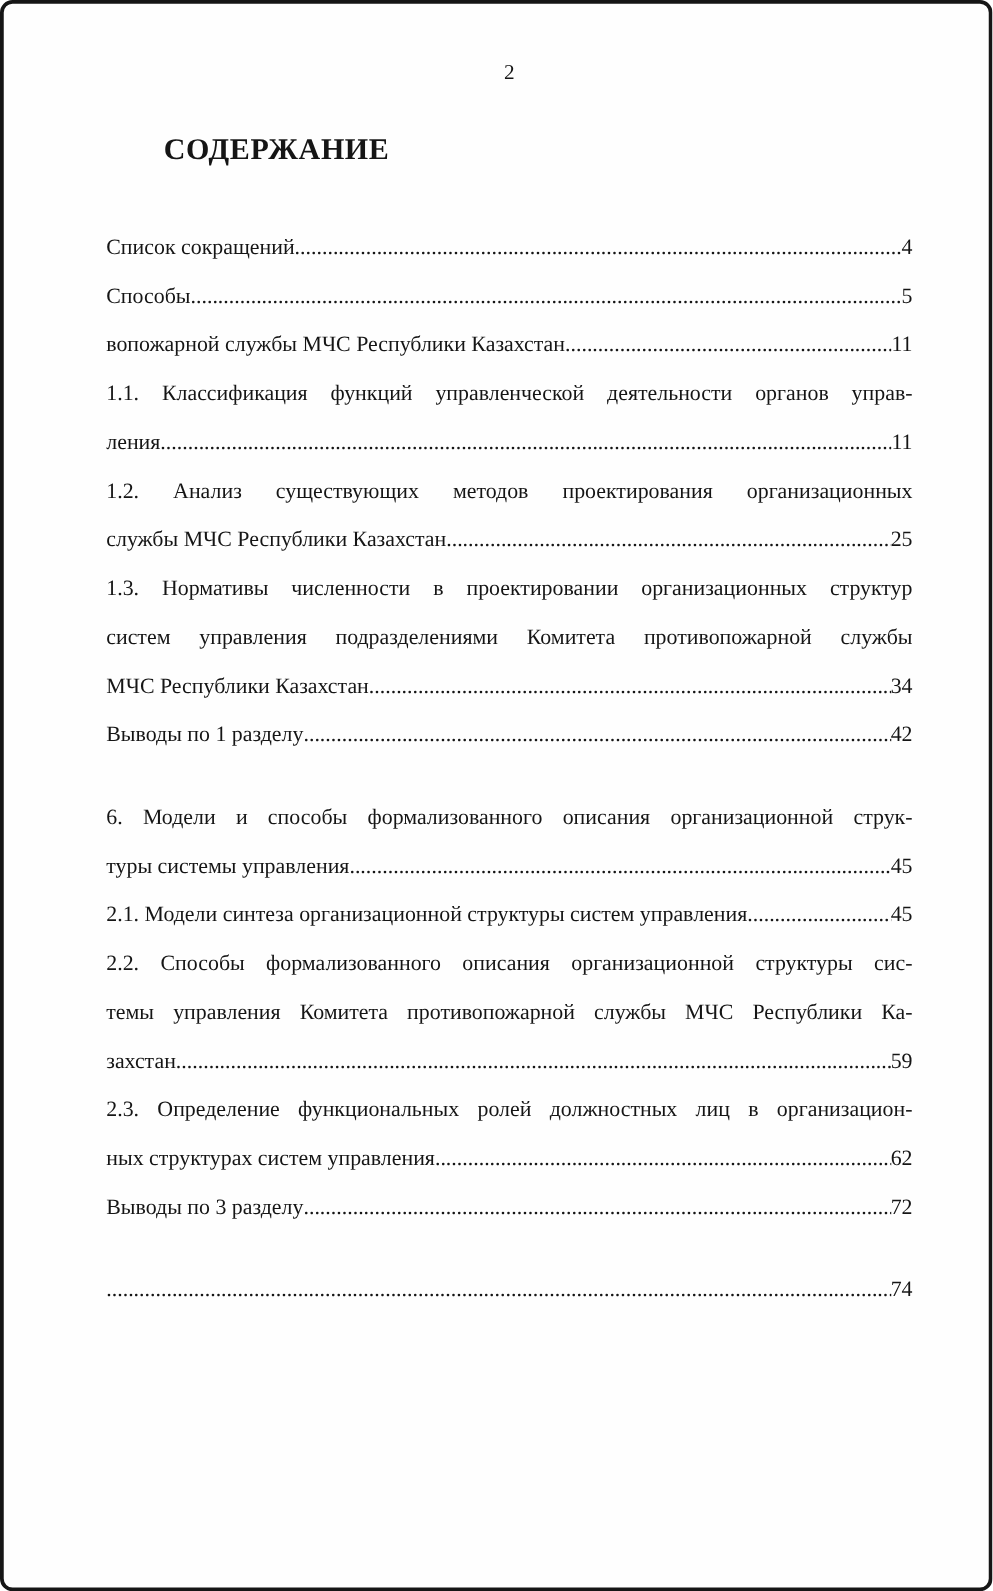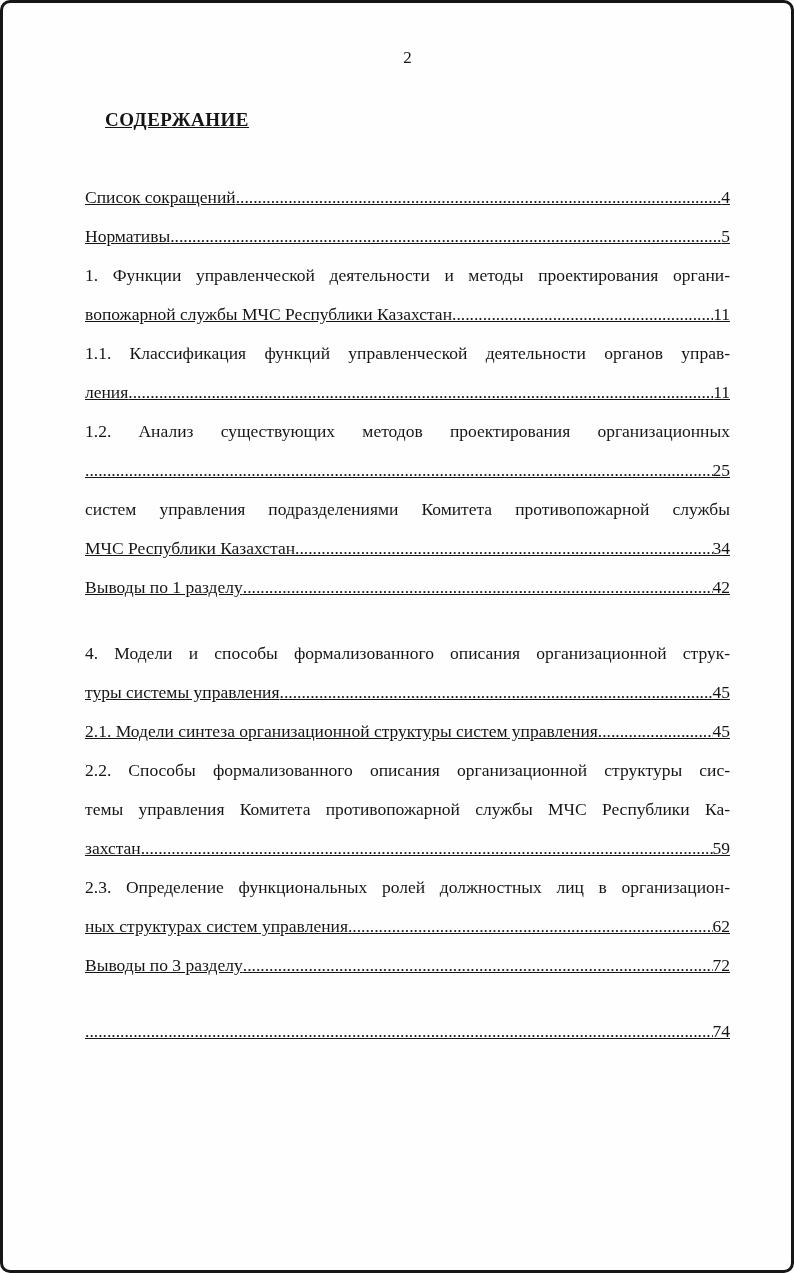--- a/index.html
+++ b/index.html
@@ -20,45 +20,43 @@
     color: #151515;
     overflow: hidden;
   }
   .page-number {
     text-align: center;
     font-size: 17px;
     line-height: 20px;
   }
   .toc-title {
     margin-top: 40px;
-    margin-left: 20px;
-    font-size: 19px;
+    margin-left: 46px;
+    font-size: 24px;
     line-height: 24px;
     font-weight: bold;
     letter-spacing: 0.5px;
-    text-decoration: underline;
   }
   .toc {
     margin-top: 46px;
     font-size: 17.5px;
   }
   .entry { margin: 0; }
   .gap-before { margin-top: 27px; }
   .line {
     line-height: 39px;
     min-height: 39px;
   }
   .wrapped {
     text-align: justify;
     text-align-last: justify;
   }
   .final {
     display: flex;
     align-items: flex-start;
-    text-decoration: underline;
   }
   .final .txt {
     flex: 0 0 auto;
     white-space: nowrap;
   }
   .final .dots {
     flex: 1 1 auto;
     min-width: 0;
     overflow: hidden;
     white-space: nowrap;
@@ -82,71 +80,72 @@
     <div class="entry">
       <div class="line final">
         <span class="txt">Список сокращений</span>
         <span class="dots">........................................................................................................................................................................................................</span>
         <span class="num">4</span>
       </div>
     </div>
 
     <div class="entry">
       <div class="line final">
-        <span class="txt">Нормативы</span>
+        <span class="txt">Способы</span>
         <span class="dots">........................................................................................................................................................................................................</span>
         <span class="num">5</span>
       </div>
     </div>
 
     <div class="entry">
-      <div class="line wrapped">1. Функции управленческой деятельности и методы проектирования органи-</div>
       <div class="line final">
         <span class="txt">вопожарной службы МЧС Республики Казахстан</span>
         <span class="dots">........................................................................................................................................................................................................</span>
         <span class="num">11</span>
       </div>
     </div>
 
     <div class="entry">
       <div class="line wrapped">1.1. Классификация функций управленческой деятельности органов управ-</div>
       <div class="line final">
         <span class="txt">ления </span>
         <span class="dots">........................................................................................................................................................................................................</span>
         <span class="num">11</span>
       </div>
     </div>
 
     <div class="entry">
       <div class="line wrapped">1.2. Анализ существующих методов проектирования организационных</div>
       <div class="line final">
+        <span class="txt">службы МЧС Республики Казахстан</span>
         <span class="dots">........................................................................................................................................................................................................</span>
         <span class="num">25</span>
       </div>
     </div>
 
     <div class="entry">
+      <div class="line wrapped">1.3. Нормативы численности в проектировании организационных структур</div>
       <div class="line wrapped">систем управления подразделениями Комитета противопожарной службы</div>
       <div class="line final">
         <span class="txt">МЧС Республики Казахстан</span>
         <span class="dots">........................................................................................................................................................................................................</span>
         <span class="num">34</span>
       </div>
     </div>
 
     <div class="entry">
       <div class="line final">
         <span class="txt">Выводы по 1 разделу</span>
         <span class="dots">........................................................................................................................................................................................................</span>
         <span class="num">42</span>
       </div>
     </div>
 
     <div class="entry gap-before">
-      <div class="line wrapped">4. Модели и способы формализованного описания организационной струк-</div>
+      <div class="line wrapped">6. Модели и способы формализованного описания организационной струк-</div>
       <div class="line final">
         <span class="txt">туры системы управления</span>
         <span class="dots">........................................................................................................................................................................................................</span>
         <span class="num">45</span>
       </div>
     </div>
 
     <div class="entry">
       <div class="line final">
         <span class="txt">2.1. Модели синтеза организационной структуры систем управления</span>

